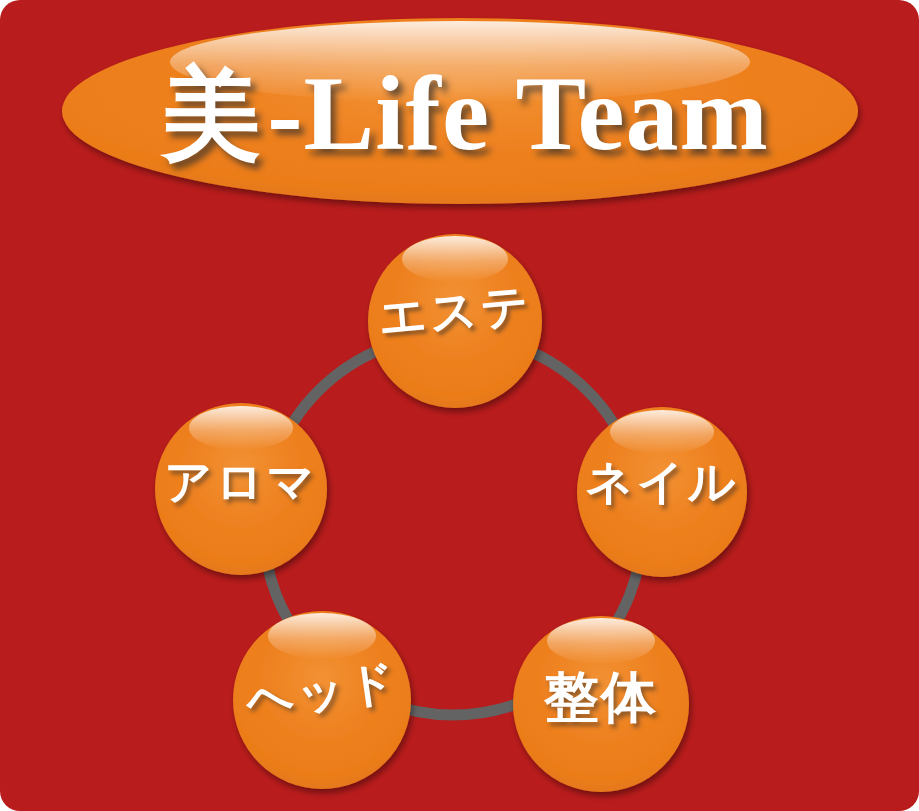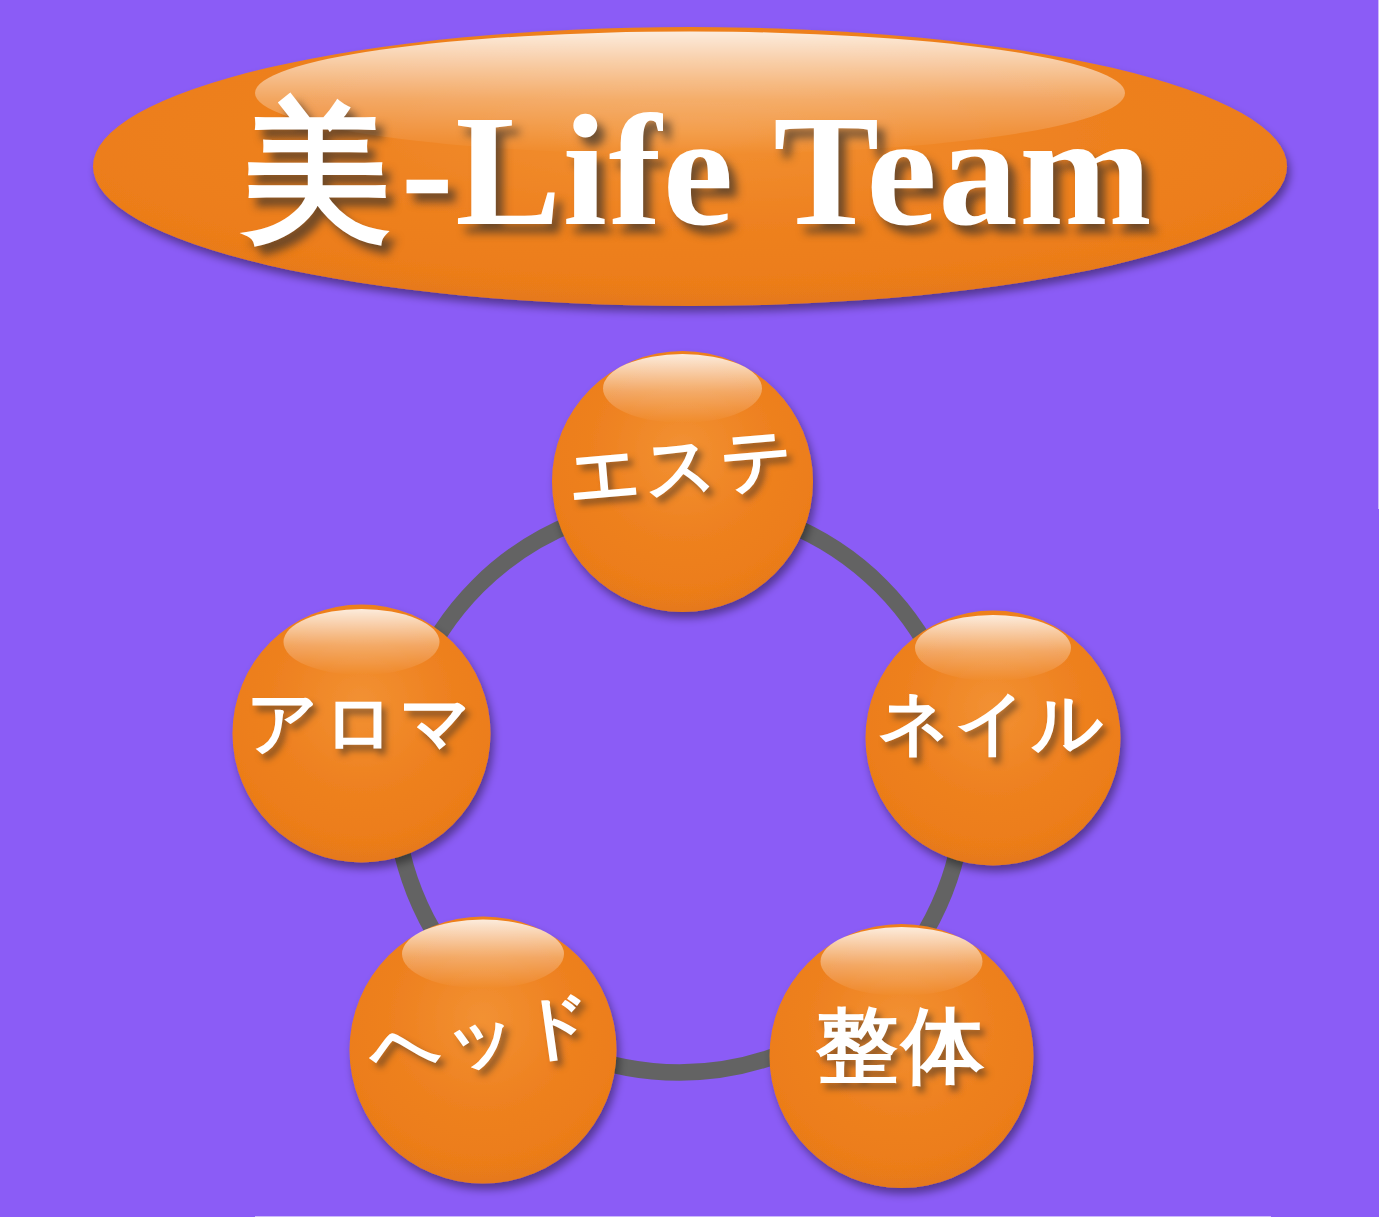--- a/index.html
+++ b/index.html
@@ -8,21 +8,22 @@
     background: #ffffff;
     width: 919px;
     height: 811px;
     overflow: hidden;
     font-family: "DejaVu Sans", sans-serif;
   }
   .stage {
     position: relative;
     width: 919px;
     height: 811px;
-    background: #8b5cf6;
+    background: #b91c1c;
+    border-radius: 20px;
   }
   svg { display: block; }
 
   .banner-title {
     fill: #ffffff;
     font-family: "Liberation Serif", "DejaVu Serif", serif;
     font-weight: bold;
     text-shadow: 5px 6px 6px rgba(45, 45, 45, 0.65);
     letter-spacing: 1px;
   }

